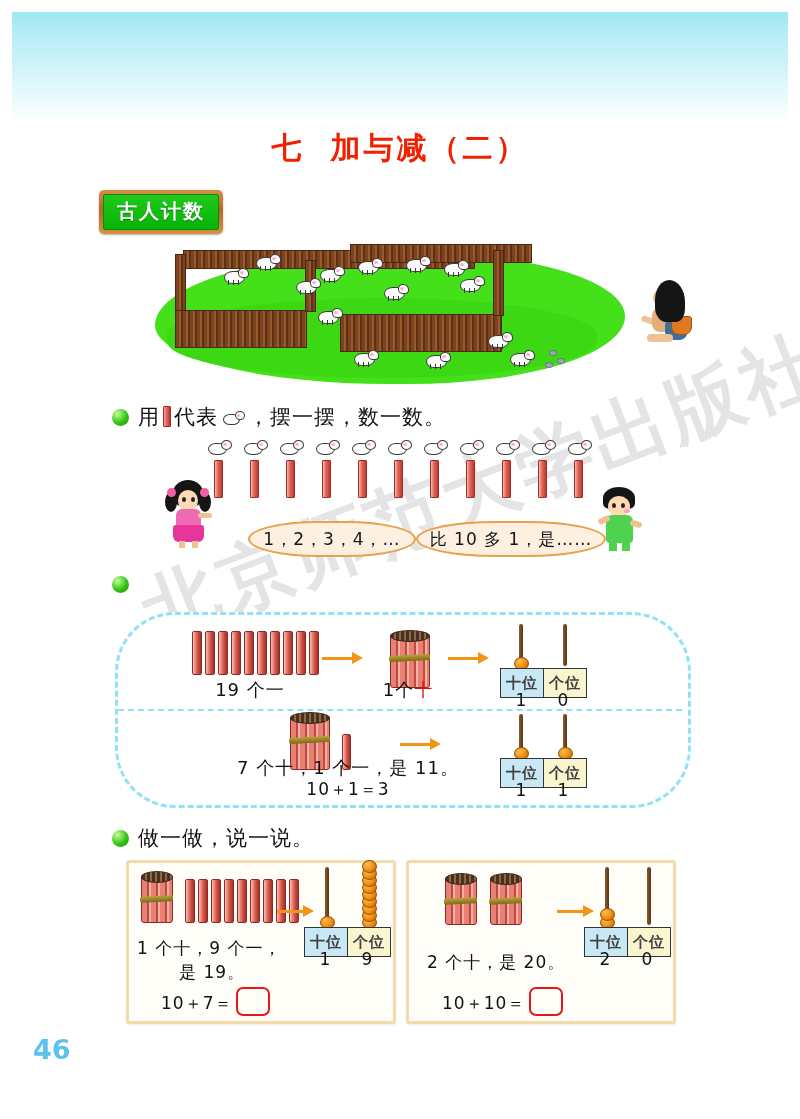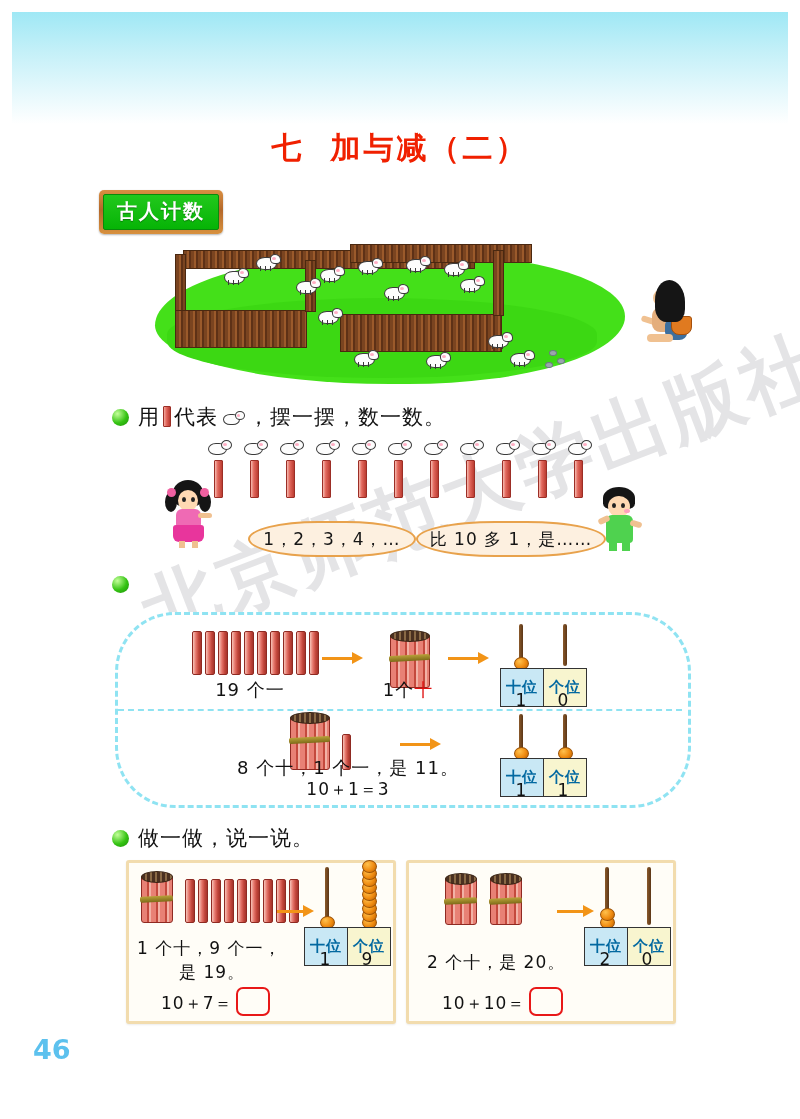--- a/index.html
+++ b/index.html
@@ -199,22 +199,22 @@
   }
   .counter .bead{
     position:absolute;width:13px;height:11px;border-radius:50%;
     background:radial-gradient(circle at 35% 30%,#ffc14d,#ef8b10 55%,#b85f04);
     border:1px solid #9a5003;
   }
   .counter .places{
     position:absolute;display:flex;border:1px solid #333;
   }
   .counter .place{
-    width:42px;height:37px;display:flex;align-items:center;justify-content:center;
-    font-size:15px;color:#0369a1;font-weight:bold;letter-spacing:1px;
+    width:42px;height:28px;display:flex;align-items:center;justify-content:center;
+    font-size:15px;color:#404040;font-weight:bold;letter-spacing:1px;
   }
   .counter .place.tens{background:#c9e8f5;border-right:1px solid #333;}
   .counter .place.ones{background:#f8f5cf;}
   .counter .digits{
     position:absolute;display:flex;font-size:17px;color:#111;
   }
   .counter .digit{width:42px;text-align:center;}
 
   .caption{
     position:absolute;font-size:18px;color:#111;letter-spacing:1px;white-space:nowrap;
@@ -579,21 +579,21 @@
       <span class="digit">1</span>
       <span class="digit">0</span>
     </span>
   </div>
 
 
   <div style="position:absolute;left:290px;top:716px;">
     <span class="bundle"><span class="top"></span><span class="tie"></span></span>
     <span class="stick short" style="margin-left:7px;"></span>
   </div>
-  <div class="caption" style="left:218px;top:756px;width:260px;">8 个十，1 个一，是 11。</div>
+  <div class="caption" style="left:218px;top:756px;width:260px;">7 个十，1 个一，是 11。</div>
   <div class="caption" style="left:228px;top:778px;width:240px;font-size:17px;">10＋1＝3</div>
 
   <div class="arrow" style="left:400px;top:738px;">
     <span class="line" style="width:30px;"></span>
       <span class="head"></span>
   </div>
 
   <div class="counter" style="left:500px;top:714px;width:100px;height:72px;">
     <span class="rod" style="left:19px;top:0;height:42px;"></span>
     <span class="rod" style="left:63px;top:0;height:42px;"></span>

